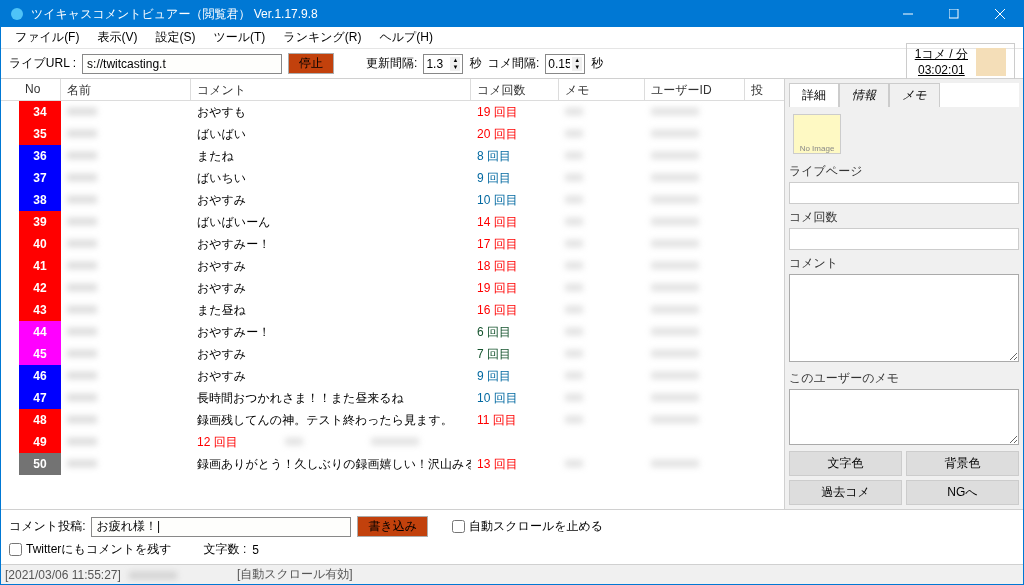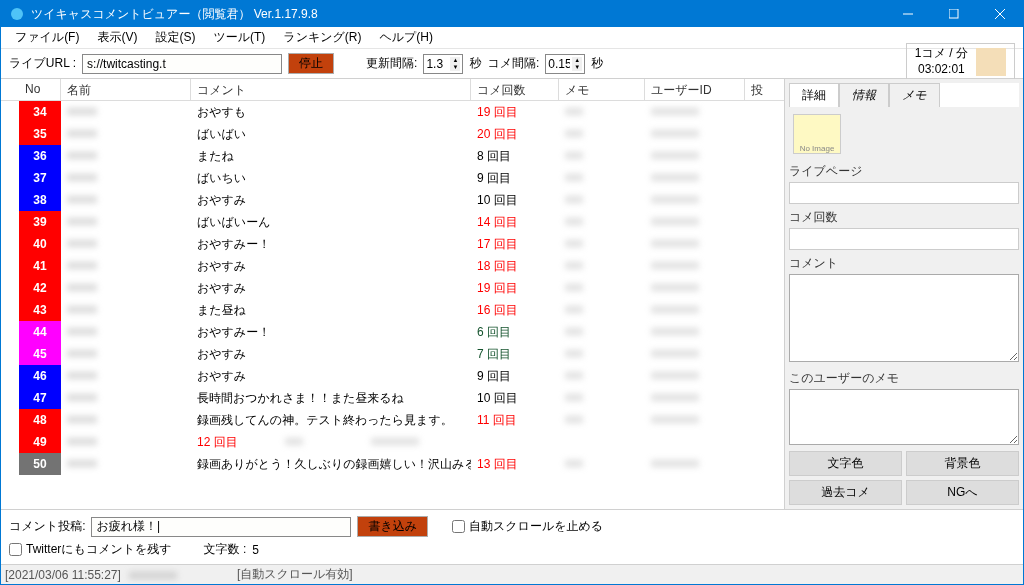--- a/index.html
+++ b/index.html
@@ -12,36 +12,36 @@
 .menubar { background: #fff; height: 22px; display: flex; align-items: center; padding: 0 6px; gap: 2px; border-bottom: 1px solid #e5e5e5; }
 .menuitem { padding: 2px 8px; color: #000; }
 .toolbar { height: 30px; display: flex; align-items: center; padding: 0 8px; gap: 6px; border-bottom: 1px solid #d0d0d0; background: #fff; }
 .toolbar label { color: #000; }
 .urlinput { width: 200px; height: 20px; border: 1px solid #888; background: #fefefc; padding: 0 4px; }
 .btn { padding: 1px 10px; border: 1px solid #adadad; background: #c2410c; height: 21px; }
 .spinner { width: 40px; height: 20px; border: 1px solid #888; background: #fff; display: inline-flex; align-items: center; padding: 0 2px; }
 .spinner input { border: none; width: 22px; outline: none; }
 .spinner .spins { display: flex; flex-direction: column; margin-left: auto; }
 .spinner .spins span { width: 10px; height: 7px; font-size: 6px; display: flex; align-items: center; justify-content: center; background: #f0f0f0; }
-.statusbox { margin-left: auto; border: 1px solid #ccc; padding: 4px 8px; display: flex; align-items: flex-end; gap: 8px; height: 38px; margin-top: -4px; }
+.statusbox { margin-left: auto; border: 1px solid #ccc; padding: 4px 8px; display: flex; align-items: center; gap: 8px; height: 38px; margin-top: -4px; text-decoration: underline; }
 .statusbox .inner { text-align: center; }
 .statusbox .thumb { width: 30px; height: 28px; background: #f4deb8; }
 .content { flex: 1; display: flex; overflow: hidden; }
 .tablewrap { flex: 1; display: flex; flex-direction: column; border-right: 1px solid #d0d0d0; }
 .thead { display: flex; background: #fff; border-bottom: 1px solid #dcdcdc; height: 22px; }
 .th { border-right: 1px solid #dcdcdc; padding: 3px 6px; color: #333; background: #fff; overflow: hidden; white-space: nowrap; }
 .th.scroll, .th.last { border-right: none; }
 .tbody { flex: 1; overflow-y: scroll; overflow-x: hidden; }
 .row { display: flex; height: 22px; align-items: stretch; }
 .row:nth-child(odd) { background: #fff; }
 .cell { padding: 3px 6px; overflow: hidden; white-space: nowrap; color: #000; }
 .cell.no { color: #fff; font-weight: bold; text-align: center; display: flex; align-items: center; justify-content: center; }
 .cell.name { filter: blur(3px); color: #999; }
 .cell.count[data-color="red"] { color: #ff0000; }
-.cell.count[data-color="blue"] { color: #000000; }
+.cell.count[data-color="blue"] { color: #0369a1; }
 .cell.count[data-color="magenta"] { color: #14532d; }
 .cell.memo, .cell.uid { filter: blur(3px); color: #aaa; }
 .col-sc { width: 18px; flex: 0 0 18px; }
 .col-no { width: 42px; flex: 0 0 42px; }
 .col-name { width: 130px; flex: 0 0 130px; }
 .col-cmt { width: 280px; flex: 0 0 280px; }
 .col-cnt { width: 88px; flex: 0 0 88px; }
 .col-memo { width: 86px; flex: 0 0 86px; }
 .col-uid { width: 100px; flex: 0 0 100px; }
 .col-q { width: 18px; flex: 0 0 18px; }

